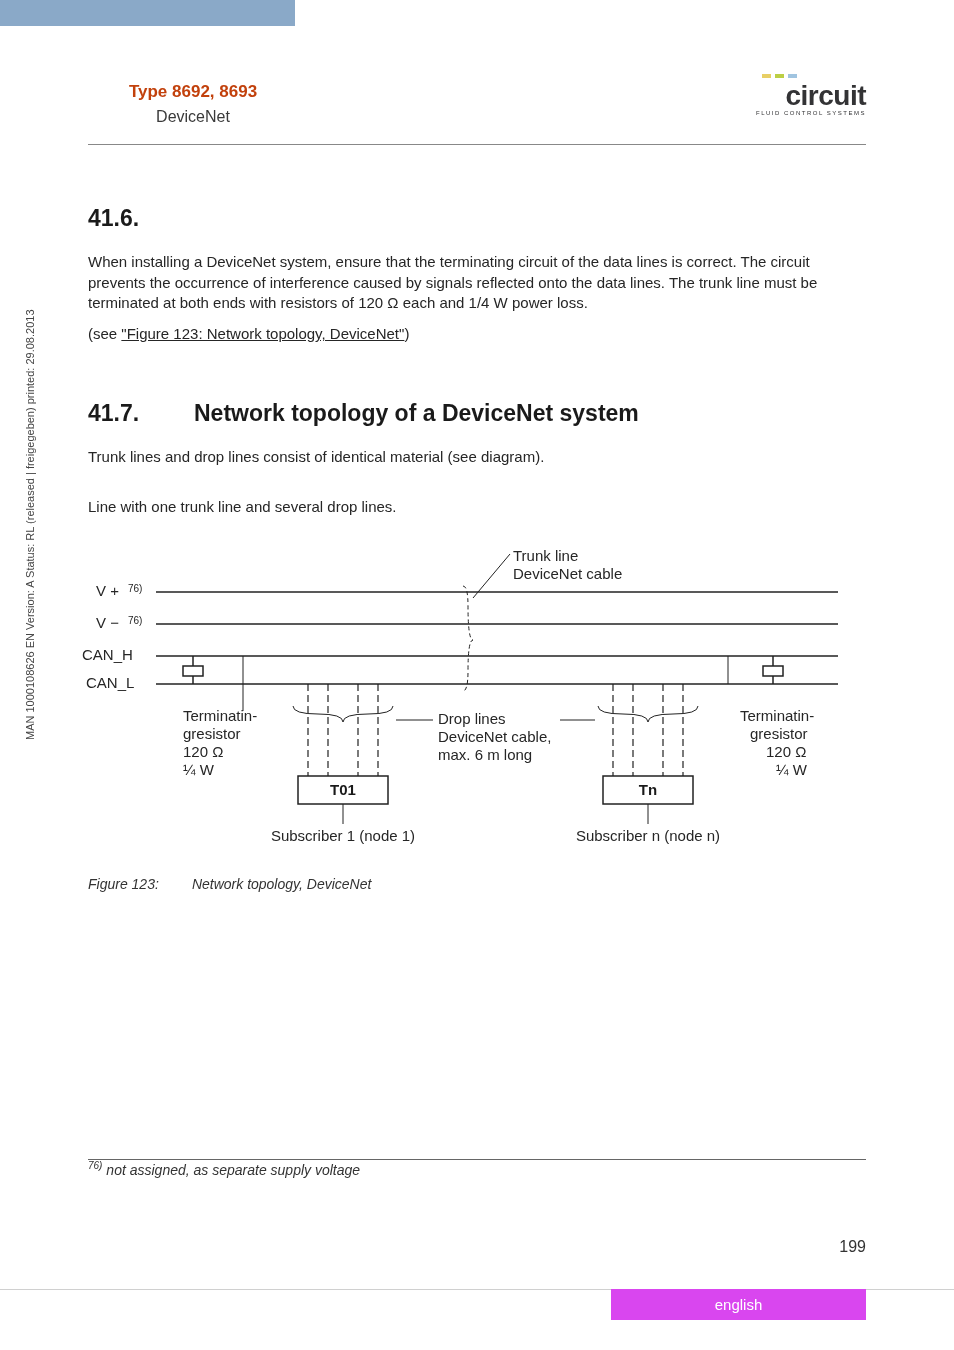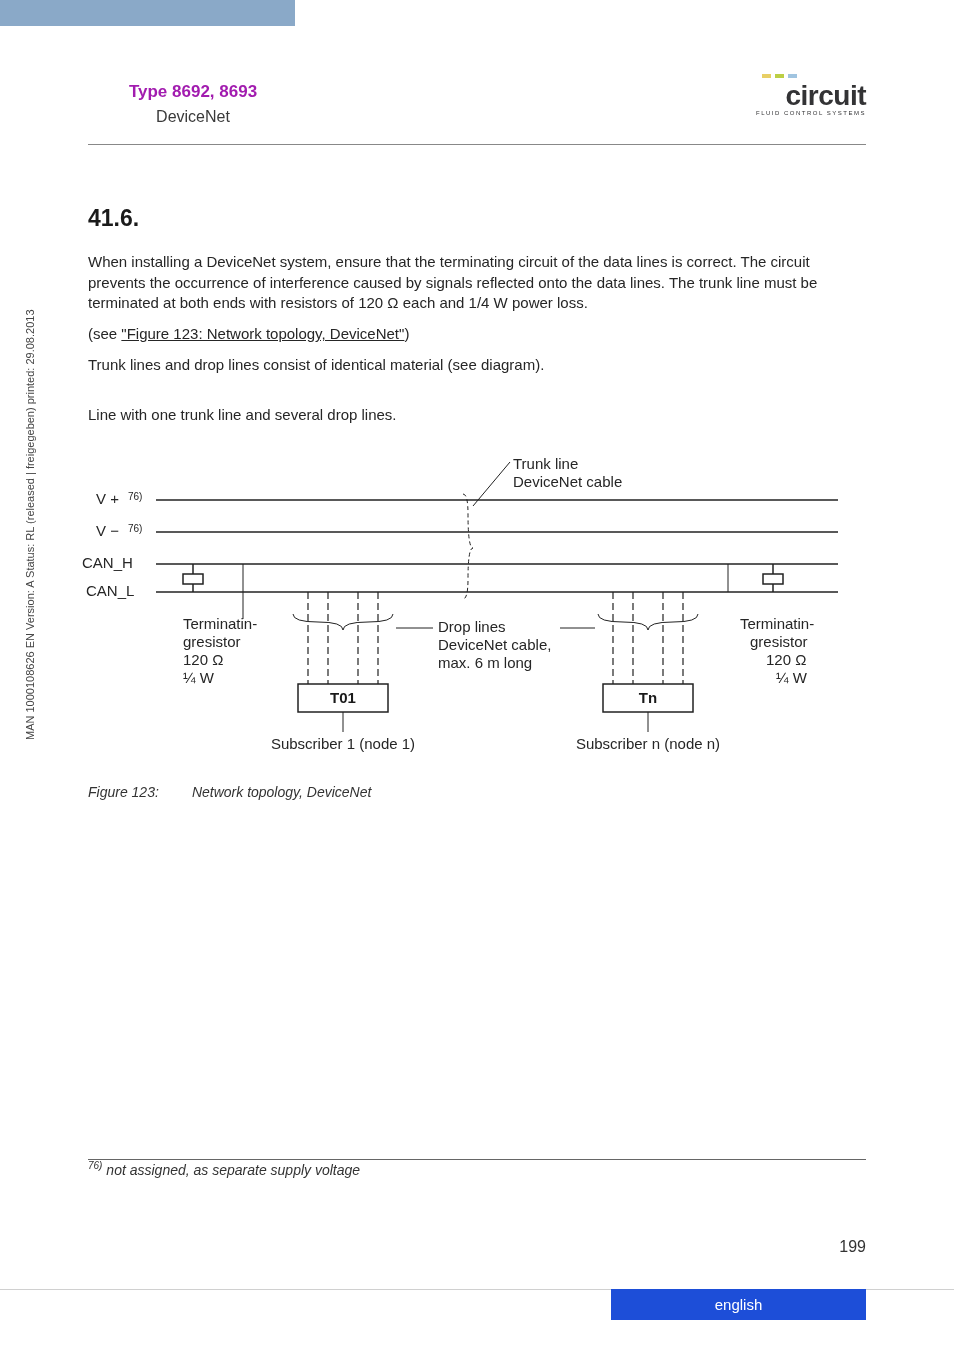--- a/index.html
+++ b/index.html
@@ -27,21 +27,21 @@
       justify-content: space-between;
     }
     .header-left {
       text-align: center;
       width: 210px;
       padding-top: 26px;
     }
     .header-title {
       font-weight: bold;
       font-size: 17px;
-      color: #a21caf;
+      color: #c2410c;
       margin-bottom: 6px;
     }
     .header-sub {
       font-size: 16px;
       color: #3a3a3a;
     }
     .logo-wrap {
       padding-top: 18px;
       text-align: right;
     }
@@ -137,21 +137,21 @@
       position: absolute;
       bottom: 94px;
       right: 88px;
       font-size: 16px;
       color: #333;
     }
     .lang-tab {
       position: absolute;
       bottom: 30px;
       right: 88px;
-      background: #1d4ed8;
+      background: #d946ef;
       color: #fff;
       font-size: 15px;
       padding: 7px 0;
       width: 255px;
       text-align: center;
     }
     .bottom-line {
       position: absolute;
       bottom: 60px;
       left: 0; right: 0;
@@ -189,20 +189,24 @@
 
   <h2 class="sec-heading">
     <span class="sec-num">41.6.</span>
   </h2>
 
   <p class="para">When installing a DeviceNet system, ensure that the terminating circuit of the data lines is correct. The circuit prevents the occurrence of interference caused by signals reflected onto the data lines. The trunk line must be terminated at both ends with resistors of 120 Ω each and 1/4 W power loss.</p>
   <p class="para">
     <span>(see </span><a href="#">"Figure 123: Network topology, DeviceNet"</a><span>)</span>
   </p>
 
+  <h2 class="sec-heading" style="margin-top:55px;">
+    <span class="sec-num">41.7.</span>
+    <span>Network topology of a DeviceNet system</span>
+  </h2>
 
   <p class="para">Trunk lines and drop lines consist of identical material (see diagram).</p>
   <p class="para" style="margin-top:30px;">Line with one trunk line and several drop lines.</p>
 
   <div class="diagram">
     <svg width="780" height="340" viewBox="0 0 780 340">
 
       <text x="435" y="25" font-size="15" fill="#262626"><tspan>Trunk line</tspan></text>
       <text x="435" y="43" font-size="15" fill="#262626"><tspan>DeviceNet cable</tspan></text>
       <line x1="432" y1="18" x2="395" y2="62" stroke="#222" stroke-width="1"></line>

